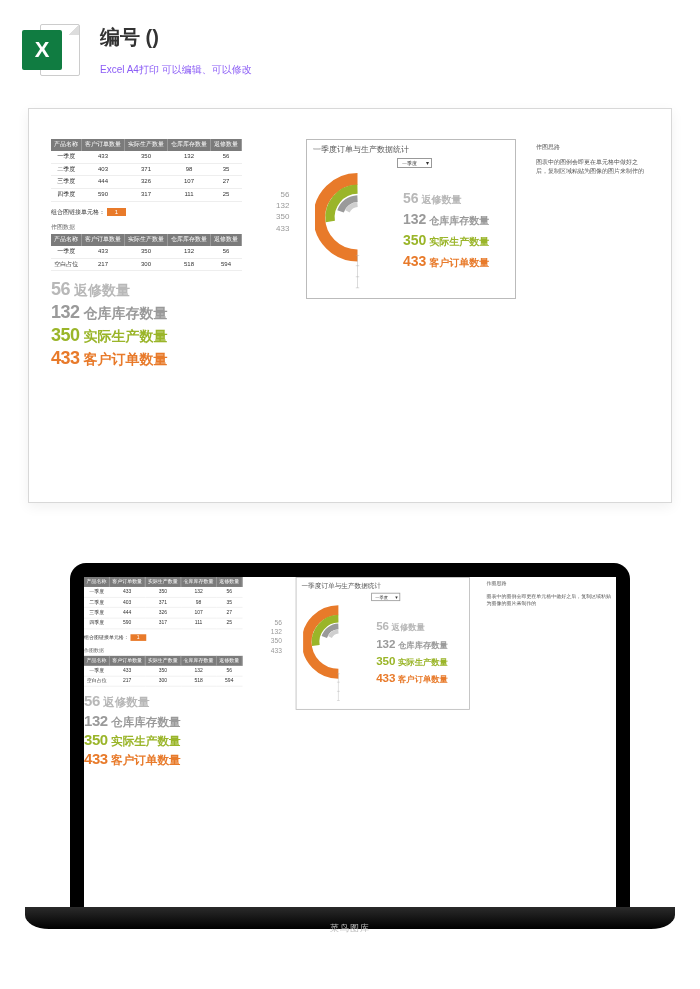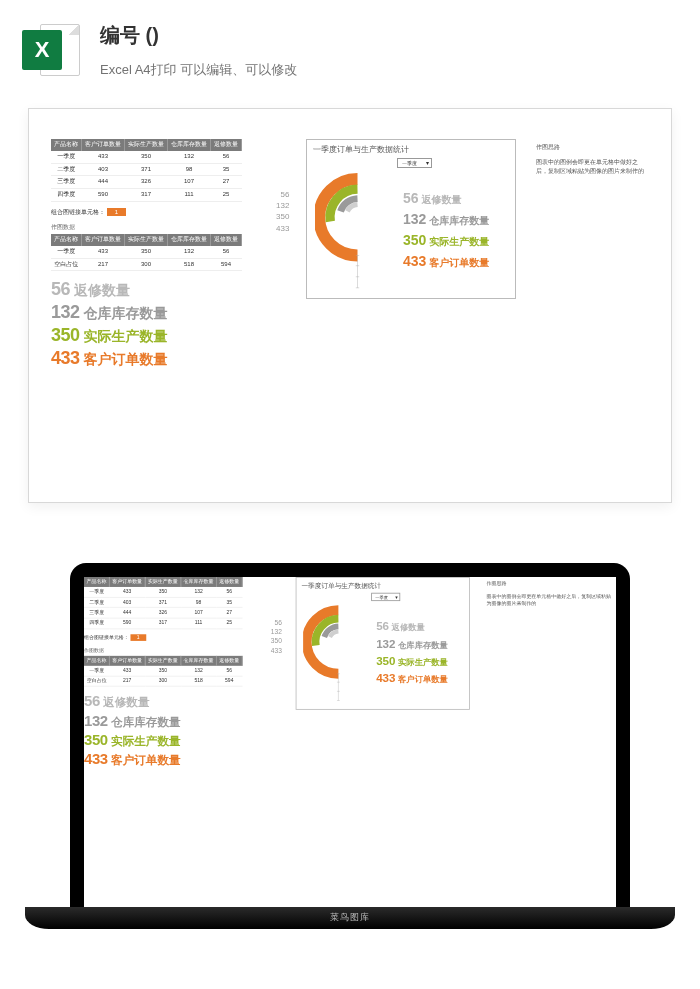--- a/index.html
+++ b/index.html
@@ -54,22 +54,22 @@
     align-items: center;
     justify-content: center;
     border-radius: 2px;
   }
   .header-text .title {
     font-size: 20px;
     font-weight: 700;
     margin-bottom: 12px;
   }
   .header-text .sub {
-    font-size: 13px;
-    color: #737373;
+    font-size: 10px;
+    color: #8b5cf6;
   }
 
   .preview-card {
     margin: 12px 28px;
     border: 1px solid #d8d8d8;
     background: #fff;
     padding: 30px 22px 40px 22px;
     box-shadow: 0 4px 12px rgba(0,0,0,0.06);
     height: 395px;
     position: relative;
@@ -254,21 +254,21 @@
     height: 22px;
     margin: 0 auto;
     background: linear-gradient(#2b2b2b, #000);
     border-radius: 0 0 24px 24px / 0 0 14px 14px;
     position: relative;
   }
   .laptop-brand {
     position: absolute;
     left: 50%;
     transform: translateX(-50%);
-    top: 4px;
+    top: 15px;
     color: #bbb;
     font-size: 9px;
     letter-spacing: 1px;
   }
 </style>
 </head>
 <body>
 
 <div class="header">
   <div class="excel-icon">

